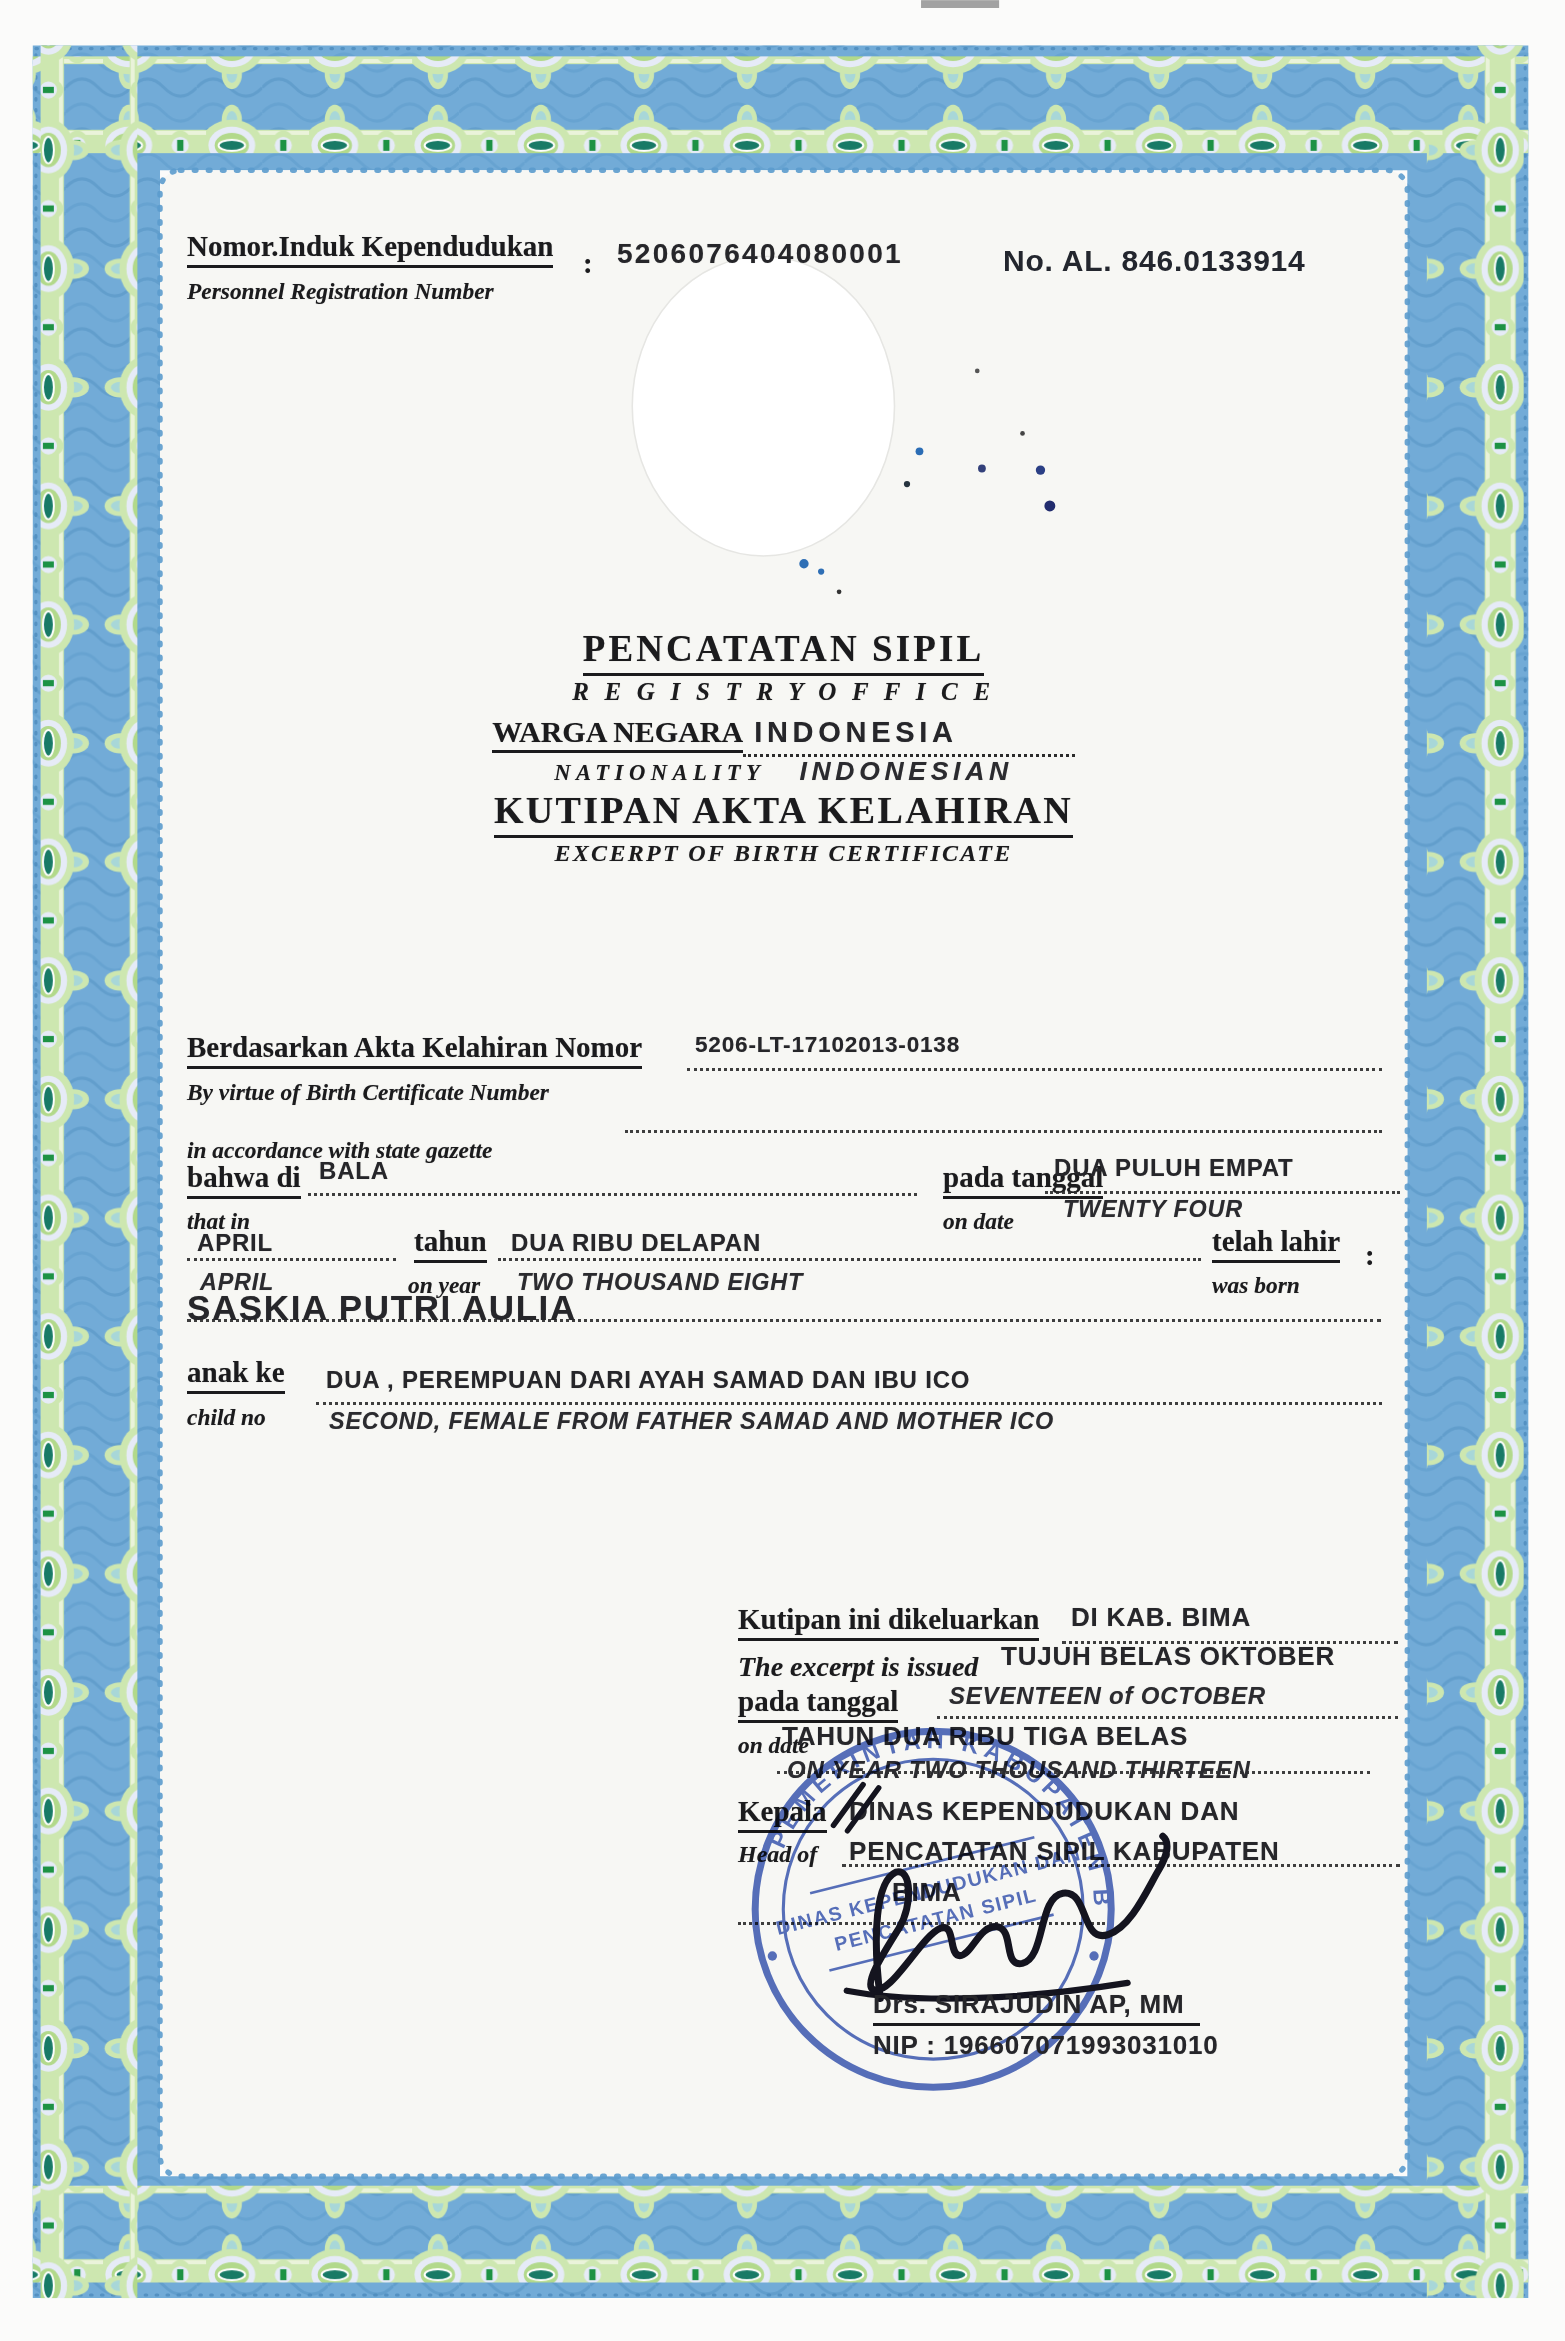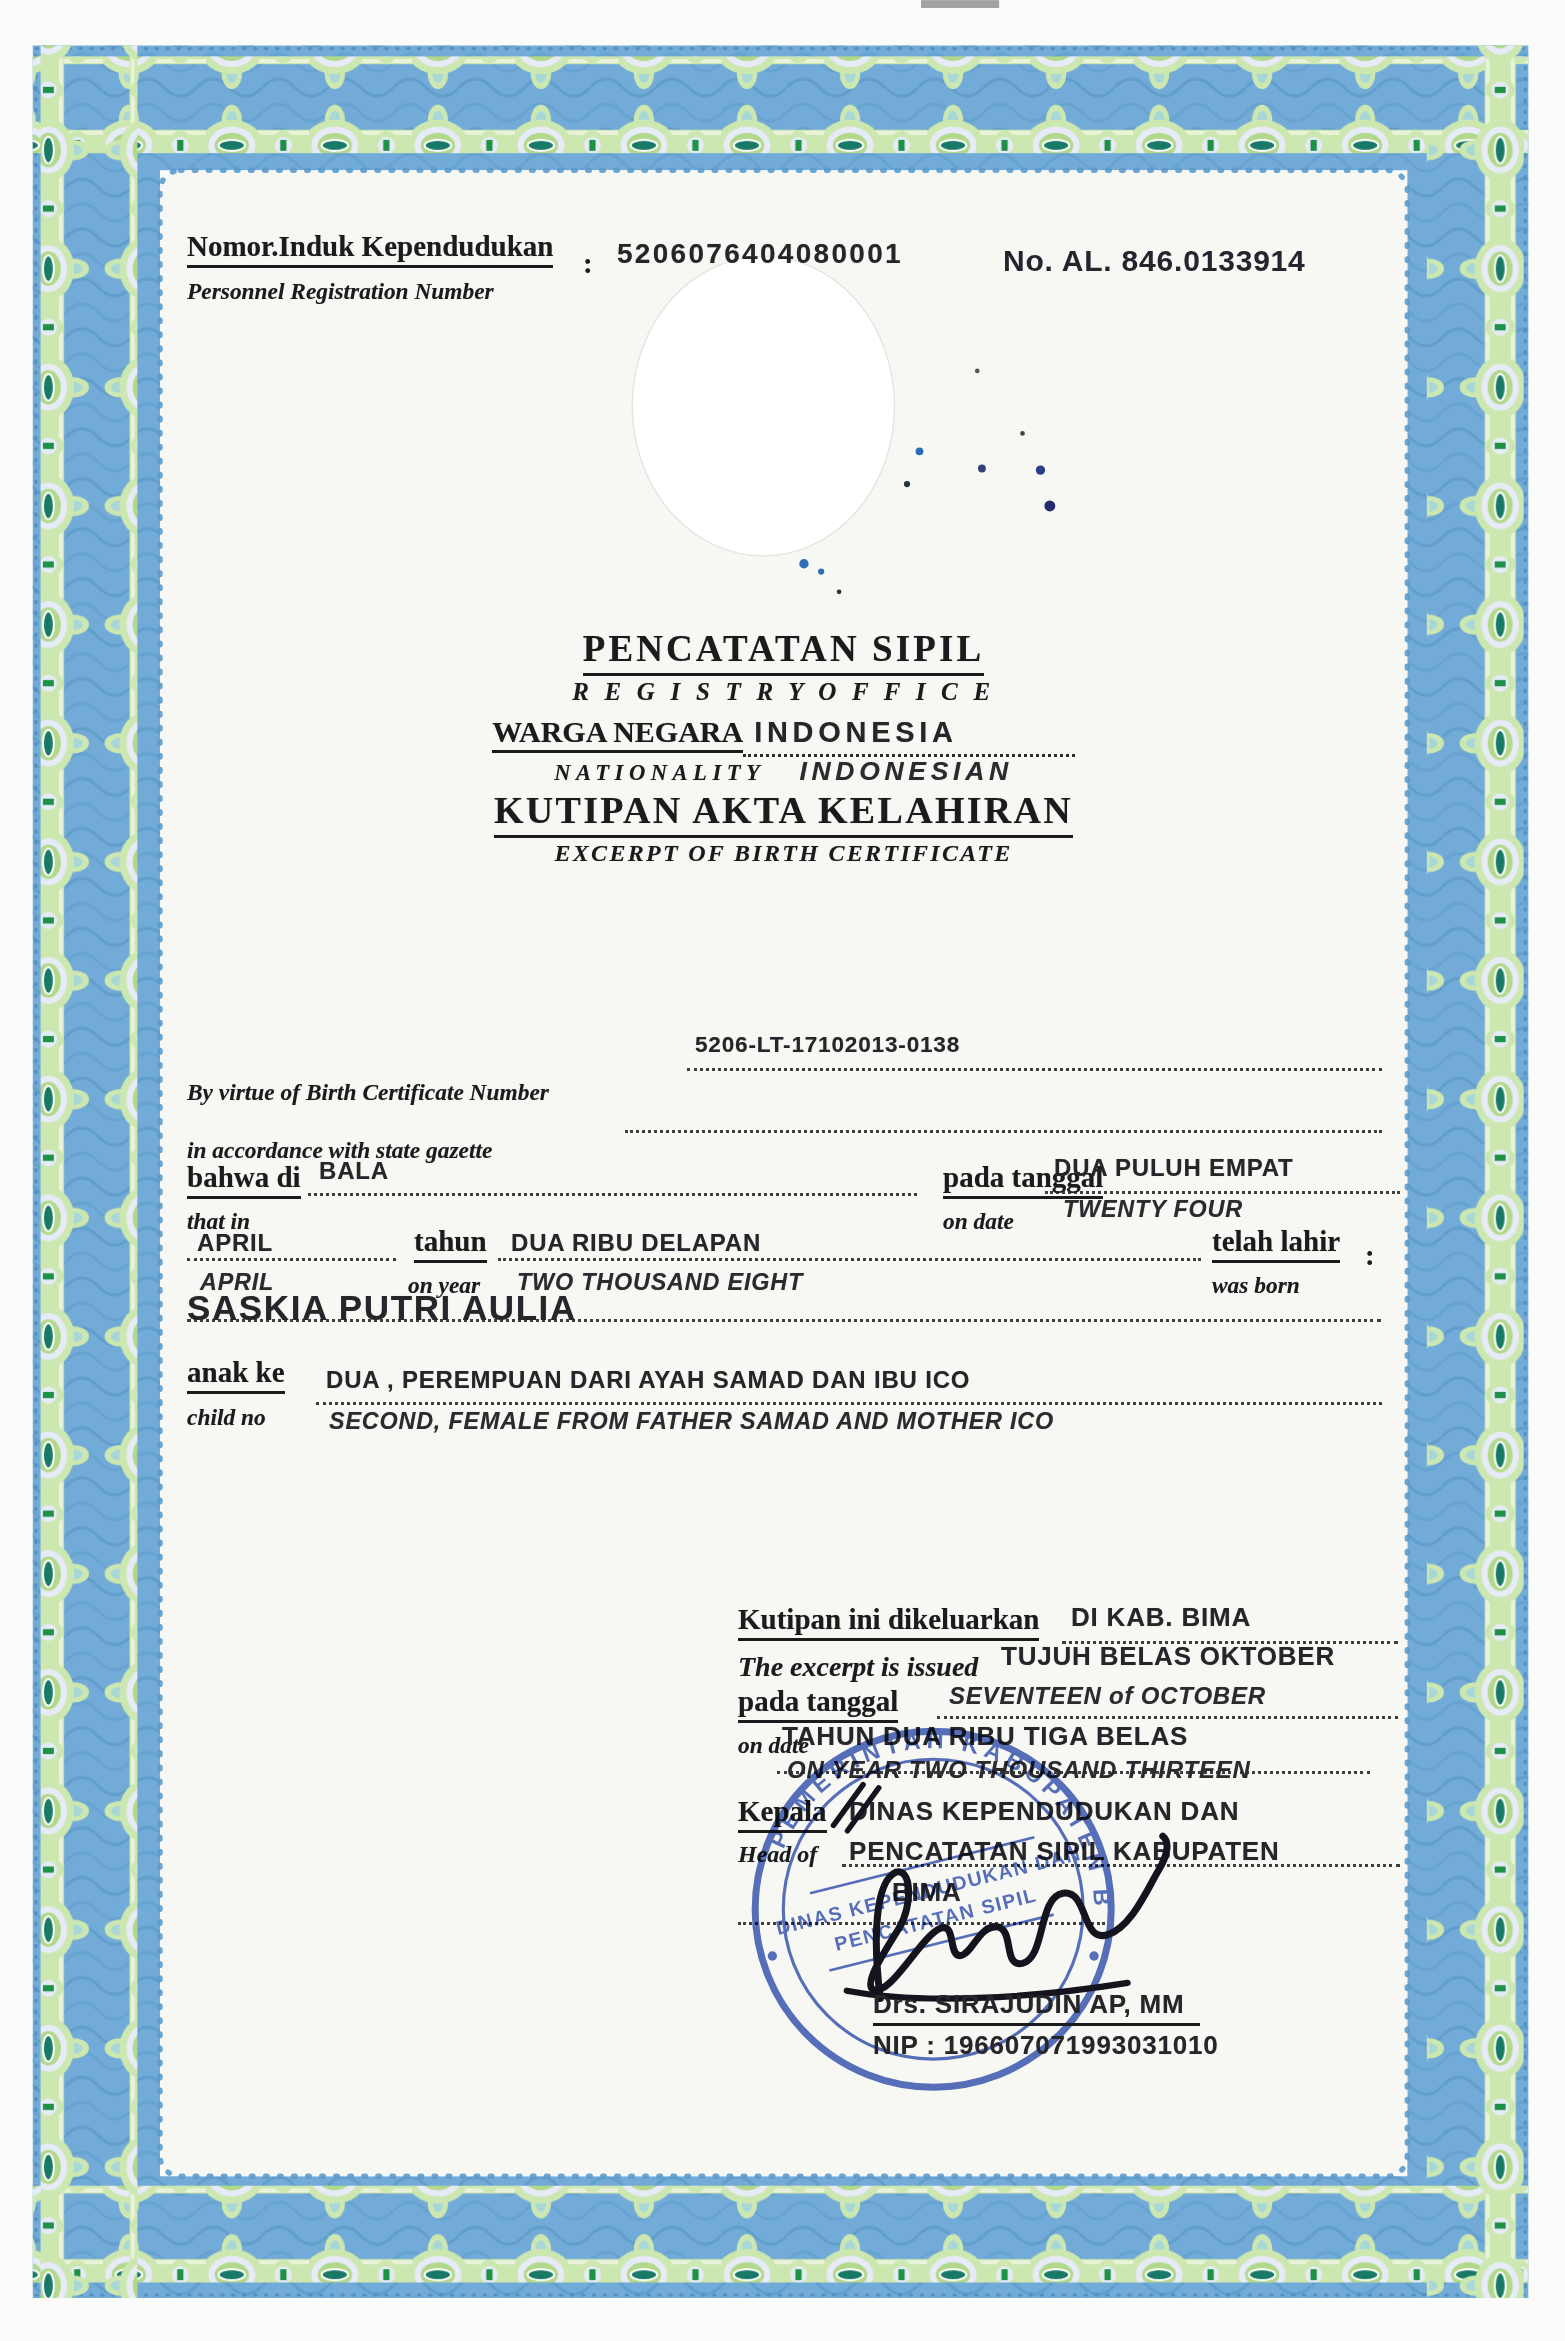--- a/index.html
+++ b/index.html
@@ -115,20 +115,23 @@
   </div>
   <div class="ctr" style="top:715px">
     <span class="lid ul" style="font-size:30px">WARGA NEGARA</span><span class="val" style="font-size:29px;letter-spacing:4.7px;border-bottom:3.1px dotted #2b2b2b;
           padding:0 117px 6.2px 11px">INDONESIA</span>
   </div>
   <div class="ctr" style="top:790px">
     <span class="lid ul5" style="font-size:38px;letter-spacing:2.3px">KUTIPAN AKTA KELAHIRAN</span>
   </div>
   <div class="ctr len" style="top:840px;font-size:24px;letter-spacing:2.3px">EXCERPT OF BIRTH CERTIFICATE</div>
 
+  <div class="abs" style="left:187px;top:1032px">
+    <span class="lid ul">Berdasarkan Akta Kelahiran Nomor</span>
+  </div>
   <div class="abs len" style="left:187px;top:1079px">By virtue of Birth Certificate Number</div>
   <div class="abs val" style="left:695px;top:1032px;font-size:22.6px">5206-LT-17102013-0138</div>
   <div class="leader" style="left:687px;top:1068px;width:695px"></div>
 
   <div class="abs len" style="left:187px;top:1137px">in accordance with state gazette</div>
   <div class="leader" style="left:625px;top:1130px;width:757px"></div>
 
   <div class="abs" style="left:187px;top:1162px">
     <span class="lid ul">bahwa di</span>
   </div>

